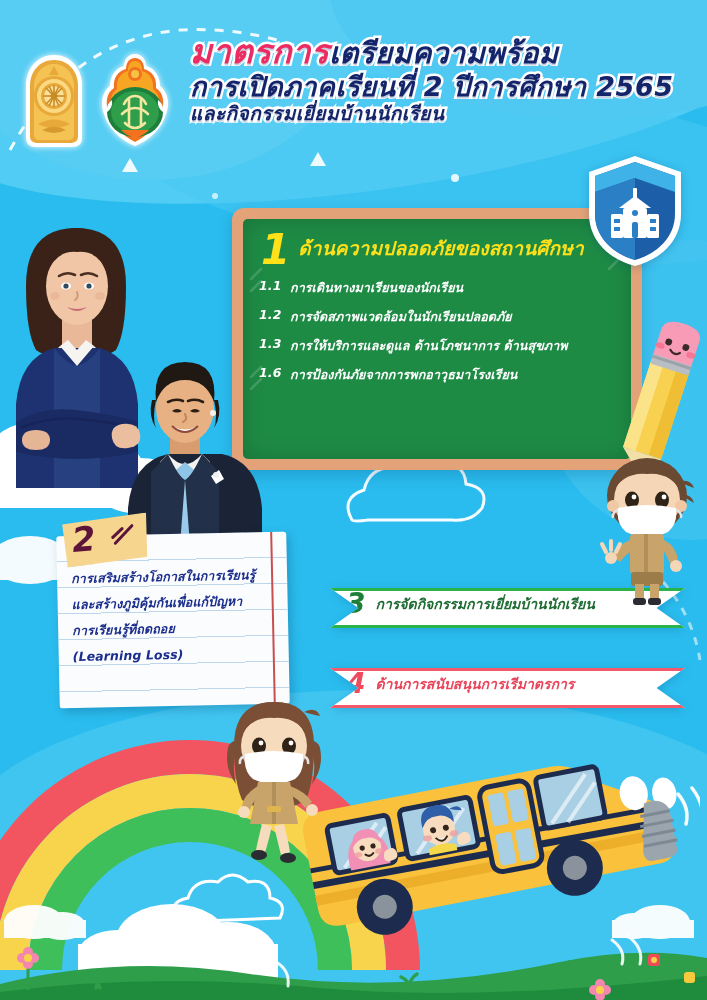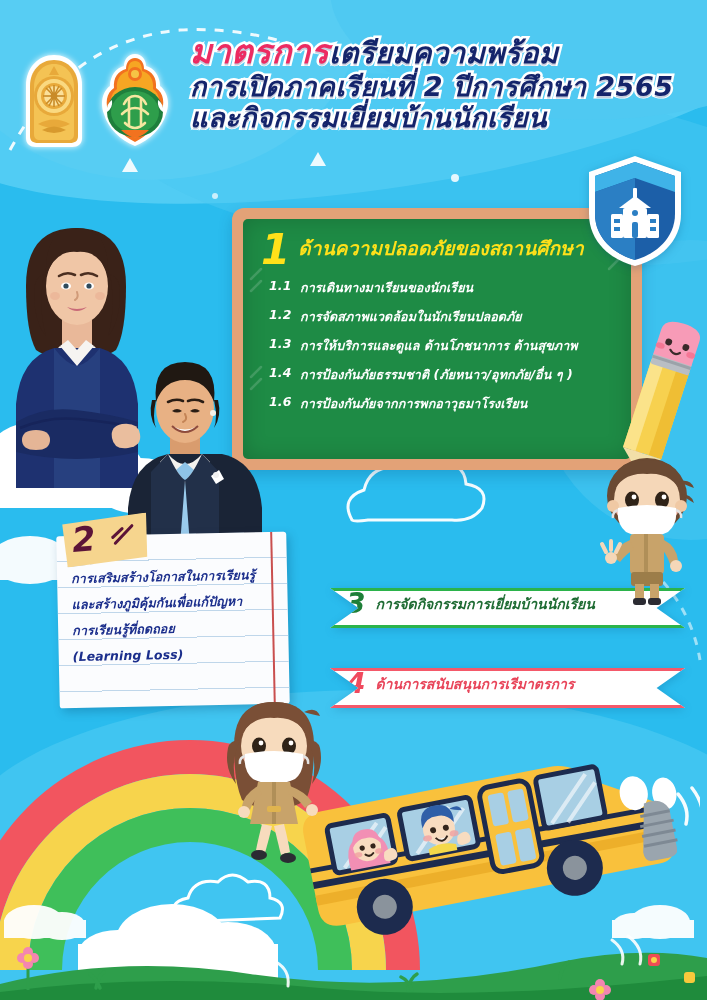--- a/index.html
+++ b/index.html
@@ -30,39 +30,39 @@
   
   .title-wrap{position:absolute;left:190px;top:34px;width:500px;z-index:15;
     text-align:left;line-height:1.08;}
   .title-line{font-family:"DejaVu Sans","Liberation Sans",sans-serif;
     font-weight:bold;font-style:italic;letter-spacing:.5px;
     -webkit-text-stroke:5px #fff;paint-order:stroke fill;
     text-shadow:0 2px 0 rgba(30,60,120,.25);}
   .t1{font-size:29px;color:#14246B;}
   .t1 .accent{color:#EC2B62;font-size:33px;}
   .t2{font-size:27px;color:#14246B;margin-top:2px;}
-  .t3{font-size:27px;color:#14246B;margin-top:2px;}
+  .t3{font-size:19px;color:#14246B;margin-top:2px;}
 
   
   .shield{position:absolute;right:18px;top:152px;z-index:14;
     filter:drop-shadow(0 2px 4px rgba(0,60,110,.25));}
 
   
   .board{position:absolute;left:232px;top:208px;width:410px;height:262px;
     background:#E3A277;border-radius:12px;z-index:8;
     box-shadow:0 6px 14px rgba(0,70,120,.22);}
   .board-inner{position:absolute;left:11px;top:11px;right:11px;bottom:11px;
     background:#1E8B45;border-radius:5px;overflow:hidden;
     box-shadow:inset 0 0 22px rgba(0,0,0,.18);}
   .board-head{display:flex;align-items:flex-end;gap:8px;padding:14px 0 0 18px;}
   .board-num{font-size:42px;font-weight:bold;font-style:italic;color:#FFE11A;
     line-height:.82;font-family:"DejaVu Sans",sans-serif;}
   .board-title{font-size:19px;font-weight:bold;font-style:italic;color:#FFE11A;
     padding-bottom:4px;letter-spacing:.2px;}
-  .board-list{margin:11px 0 0 26px;}
+  .board-list{margin:11px 0 0 16px;}
   .board-item{display:flex;gap:7px;color:#fff;font-size:12.5px;
     font-style:italic;font-weight:bold;margin-bottom:9px;letter-spacing:.1px;}
   .board-item .idx{min-width:24px;}
 
   
   .note{position:absolute;left:58px;top:534px;width:230px;height:172px;
     background:#FBFCFE;border-radius:3px;z-index:11;
     box-shadow:3px 4px 10px rgba(0,50,90,.25);
     transform:rotate(-1.2deg);overflow:hidden;}
   .note-lines{position:absolute;inset:0;
@@ -276,24 +276,20 @@
         </div>
         <div class="board-item">
           <span class="idx">1.2</span>
           <span>การจัดสภาพแวดล้อมในนักเรียนปลอดภัย</span>
         </div>
         <div class="board-item">
           <span class="idx">1.3</span>
           <span>การให้บริการและดูแล ด้านโภชนาการ ด้านสุขภาพ</span>
         </div>
         <div class="board-item">
-          <span class="idx">1.4</span>
-          <span>การป้องกันภัยธรรมชาติ (ภัยหนาว/อุทกภัย/อื่น ๆ )</span>
-        </div>
-        <div class="board-item">
           <span class="idx">1.6</span>
           <span>การป้องกันภัยจากการพกอาวุธมาโรงเรียน</span>
         </div>
       </div>
       <svg width="388" height="240" style="position:absolute;left:0;top:0;pointer-events:none;">
         <g stroke="rgba(255,255,255,.16)" stroke-width="2.5" stroke-linecap="round">
           <line x1="8" y1="60" x2="18" y2="50"></line>
             <line x1="8" y1="72" x2="18" y2="62"></line>
           <line x1="8" y1="158" x2="18" y2="148"></line>
             <line x1="8" y1="170" x2="18" y2="160"></line>

